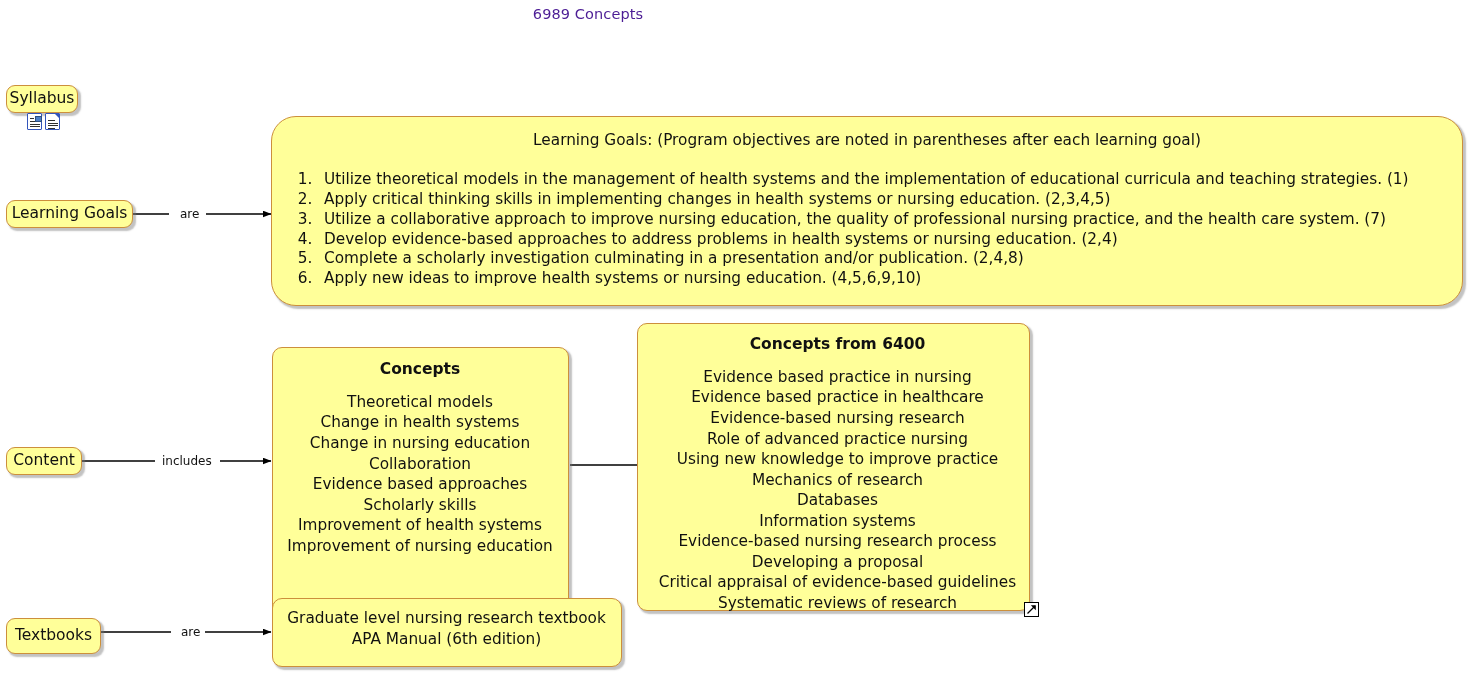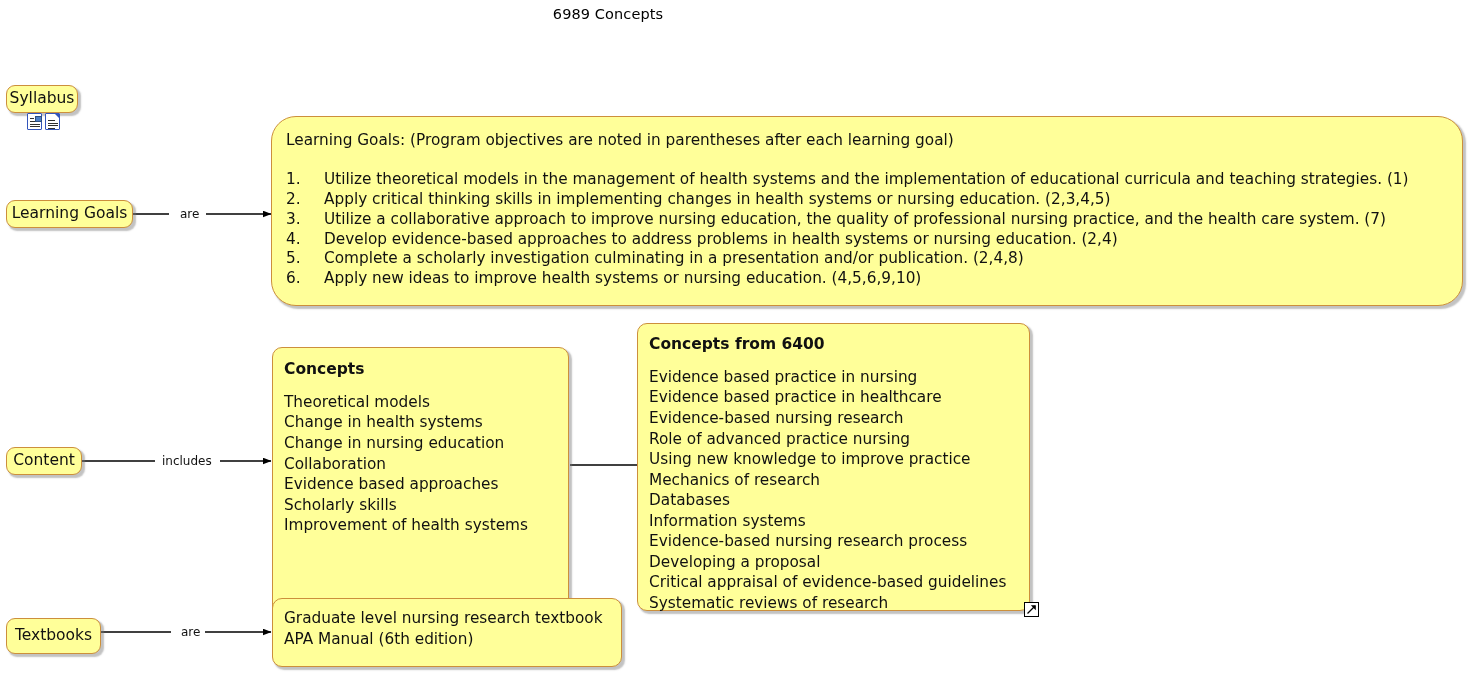--- a/index.html
+++ b/index.html
@@ -25,35 +25,35 @@
   }
 
   
   .diagram-title {
     position: absolute;
     left: 0;
     top: 6px;
     width: 1176px;
     text-align: center;
     font-size: 14.5px;
-    color: #000000;
+    color: #4c1d95;
     letter-spacing: 0.1px;
     white-space: nowrap;
-    padding-left: 20px;
   }
 
   
   .node {
     position: absolute;
     box-sizing: border-box;
     background: #ffff99;
     border: 1.6px solid #cc8f3c;
     border-radius: 9px;
     box-shadow: 2.5px 2.5px 1.5px rgba(120,120,120,0.45);
     color: #111111;
+    text-align: center;
   }
   .node.small {
     display: flex;
     align-items: center;
     justify-content: center;
     border-radius: 9px;
   }
   .node.small .node-label {
     font-size: 15.5px;
     line-height: 1;
@@ -278,20 +278,21 @@
   <div class="node big" style="left:272px; top:347px; width:297px; height:276px; padding:12px 12px 10px 11px;">
     <div class="node-heading">Concepts</div>
     <ul class="line-list" style="margin-top:12px;">
       <li>Theoretical models</li>
       <li>Change in health systems</li>
       <li>Change in nursing education</li>
       <li>Collaboration</li>
       <li>Evidence based approaches</li>
       <li>Scholarly skills</li>
       <li>Improvement of health systems</li>
+      <li>Improvement of nursing education</li>
     </ul>
   </div>
 
   <div class="node big" style="left:637px; top:323px; width:393px; height:288px; padding:11px 3px 10px 11px;">
     <div class="node-heading">Concepts from 6400</div>
     <ul class="line-list" style="margin-top:12px;">
       <li>Evidence based practice in nursing</li>
       <li>Evidence based practice in healthcare</li>
       <li>Evidence-based nursing research</li>
       <li>Role of advanced practice nursing</li>

